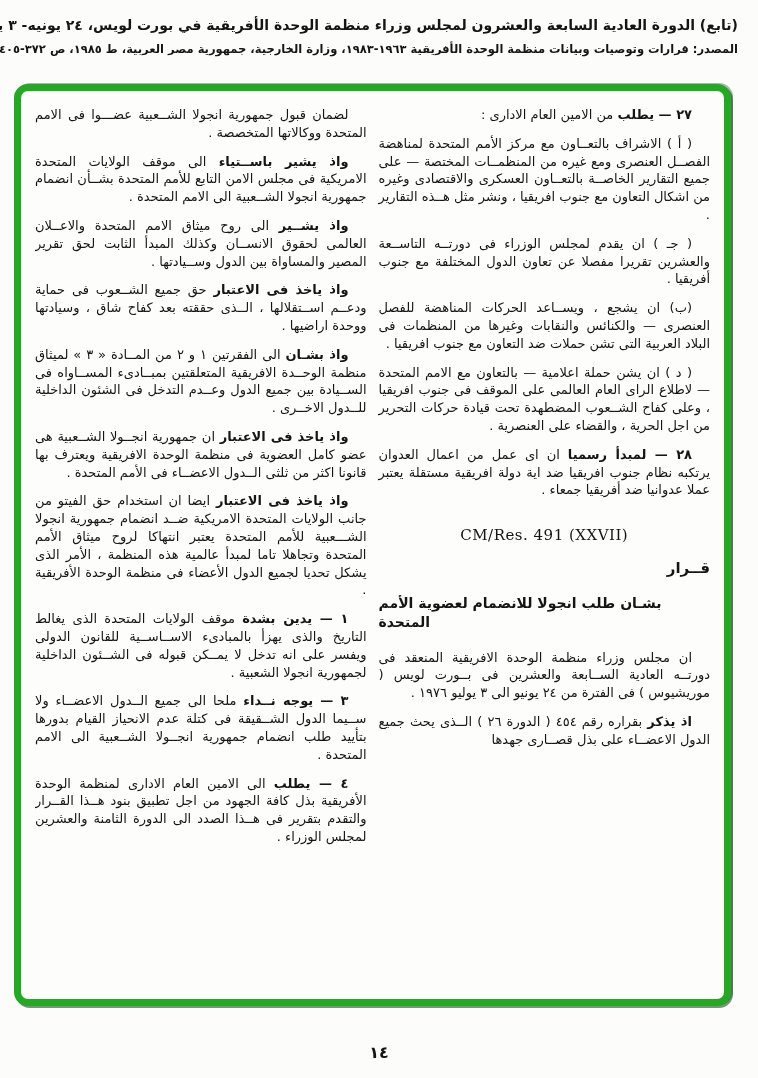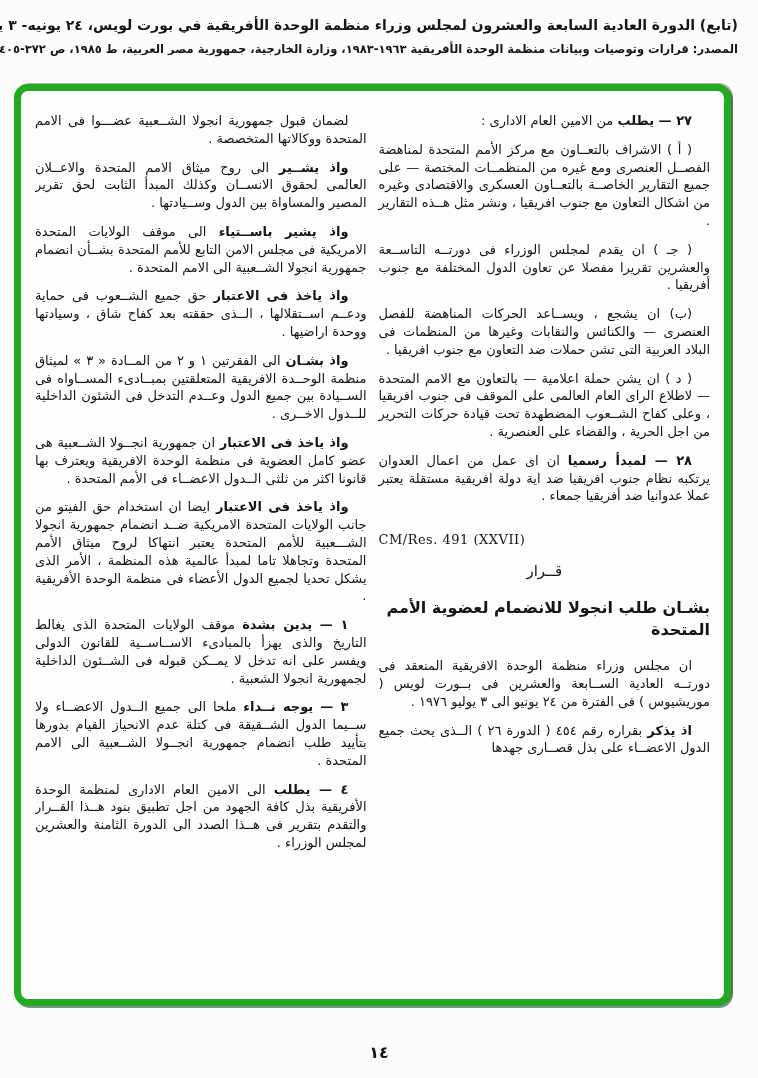--- a/index.html
+++ b/index.html
@@ -40,35 +40,35 @@
     direction:rtl;
     overflow:hidden;
   }
   .col{
     flex:1;
     direction:rtl;
     text-align:justify;
     font-size:13px;
     line-height:1.37;
   }
-  .para{margin:10px 0 11px;text-indent:18px;}
+  .para{margin:4px 0 11px;text-indent:18px;}
   .para b{font-weight:bold;}
   .para.latin{
-    direction:ltr;text-align:left;text-indent:0;
+    direction:ltr;text-align:center;text-indent:0;
     font-family:"DejaVu Serif",serif;
-    font-size:13px;letter-spacing:.5px;
+    font-size:15px;letter-spacing:.5px;
     margin:26px 0 12px;
   }
   .para.heading{
-    text-align:center;text-indent:0;font-weight:normal;
+    text-align:right;text-indent:0;font-weight:bold;
     font-size:15px;margin:10px 0 16px;
   }
   .para.subheading{
-    text-align:right;text-indent:0;font-weight:bold;
-    font-size:16px;margin:0 0 16px;
+    text-align:left;text-indent:0;font-weight:bold;
+    font-size:14px;margin:0 0 16px;
   }
   .page-number{
     position:absolute;bottom:16px;left:0;right:0;
     text-align:center;
     font-size:16px;font-weight:bold;
   }
 </style>
 </head>
 <body style="background: rgb(252, 252, 250);">
 
@@ -89,22 +89,22 @@
           <p class="para ">( د ) ان يشن حملة اعلامية — بالتعاون مع الامم المتحدة — لاطلاع الراى العام العالمى على الموقف فى جنوب افريقيا ، وعلى كفاح الشــعوب المضطهدة تحت قيادة حركات التحرير من اجل الحرية ، والقضاء على العنصرية .</p>
           <p class="para "><b>٢٨ — </b><b>لمبدأ رسميا</b> ان اى عمل من اعمال العدوان يرتكبه نظام جنوب افريقيا ضد اية دولة افريقية مستقلة يعتبر عملا عدوانيا ضد أفريقيا جمعاء .</p>
           <p class="para latin">CM/Res. 491 (XXVII)</p>
           <p class="para heading">قــرار</p>
           <p class="para subheading">بشـان طلب انجولا للانضمام لعضوية الأمم المتحدة</p>
           <p class="para ">ان مجلس وزراء منظمة الوحدة الافريقية المنعقد فى دورتــه العادية الســابعة والعشرين فى بــورت لويس ( موريشيوس ) فى الفترة من ٢٤ يونيو الى ٣ يوليو ١٩٧٦ .</p>
           <p class="para "><b>اذ يذكر</b> بقراره رقم ٤٥٤ ( الدورة ٢٦ ) الــذى يحث جميع الدول الاعضــاء على بذل قصــارى جهدها</p>
         </div>
       <div class="col">
           <p class="para ">لضمان قبول جمهورية انجولا الشــعبية عضـــوا فى الامم المتحدة ووكالاتها المتخصصة .</p>
+          <p class="para "><b>واذ يشير باســتياء</b> الى موقف الولايات المتحدة الامريكية فى مجلس الامن التابع للأمم المتحدة بشــأن انضمام جمهورية انجولا الشــعبية الى الامم المتحدة .</p>
           <p class="para "><b>واذ يشــير</b> الى روح ميثاق الامم المتحدة والاعــلان العالمى لحقوق الانســان وكذلك المبدأ الثابت لحق تقرير المصير والمساواة بين الدول وســيادتها .</p>
-          <p class="para "><b>واذ يشير باســتياء</b> الى موقف الولايات المتحدة الامريكية فى مجلس الامن التابع للأمم المتحدة بشــأن انضمام جمهورية انجولا الشــعبية الى الامم المتحدة .</p>
           <p class="para "><b>واذ ياخذ فى الاعتبار</b> حق جميع الشــعوب فى حماية ودعــم اســتقلالها ، الــذى حققته بعد كفاح شاق ، وسيادتها ووحدة اراضيها .</p>
           <p class="para "><b>واذ بشـان</b> الى الفقرتين ١ و ٢ من المــادة « ٣ » لميثاق منظمة الوحــدة الافريقية المتعلقتين بمبــادىء المســاواه فى الســيادة بين جميع الدول وعــدم التدخل فى الشئون الداخلية للــدول الاخــرى .</p>
           <p class="para "><b>واذ ياخذ فى الاعتبار</b> ان جمهورية انجــولا الشــعبية هى عضو كامل العضوية فى منظمة الوحدة الافريقية ويعترف بها قانونا اكثر من ثلثى الــدول الاعضــاء فى الأمم المتحدة .</p>
           <p class="para "><b>واذ ياخذ فى الاعتبار</b> ايضا ان استخدام حق الفيتو من جانب الولايات المتحدة الامريكية ضــد انضمام جمهورية انجولا الشـــعبية للأمم المتحدة يعتبر انتهاكا لروح ميثاق الأمم المتحدة وتجاهلا تاما لمبدأ عالمية هذه المنظمة ، الأمر الذى يشكل تحديا لجميع الدول الأعضاء فى منظمة الوحدة الأفريقية .</p>
           <p class="para "><b>١ — </b><b>يدين بشدة</b> موقف الولايات المتحدة الذى يغالط التاريخ والذى يهزأ بالمبادىء الاســاســية للقانون الدولى ويفسر على انه تدخل لا يمــكن قبوله فى الشــئون الداخلية لجمهورية انجولا الشعبية .</p>
           <p class="para "><b>٣ — </b><b>يوجه نــداء</b> ملحا الى جميع الــدول الاعضــاء ولا ســيما الدول الشــقيقة فى كتلة عدم الانحياز القيام بدورها بتأييد طلب انضمام جمهورية انجــولا الشــعبية الى الامم المتحدة .</p>
           <p class="para "><b>٤ — </b><b>يطلب</b> الى الامين العام الادارى لمنظمة الوحدة الأفريقية بذل كافة الجهود من اجل تطبيق بنود هــذا القــرار والتقدم بتقرير فى هــذا الصدد الى الدورة الثامنة والعشرين لمجلس الوزراء .</p>
         </div>
     </div>
   </div>

